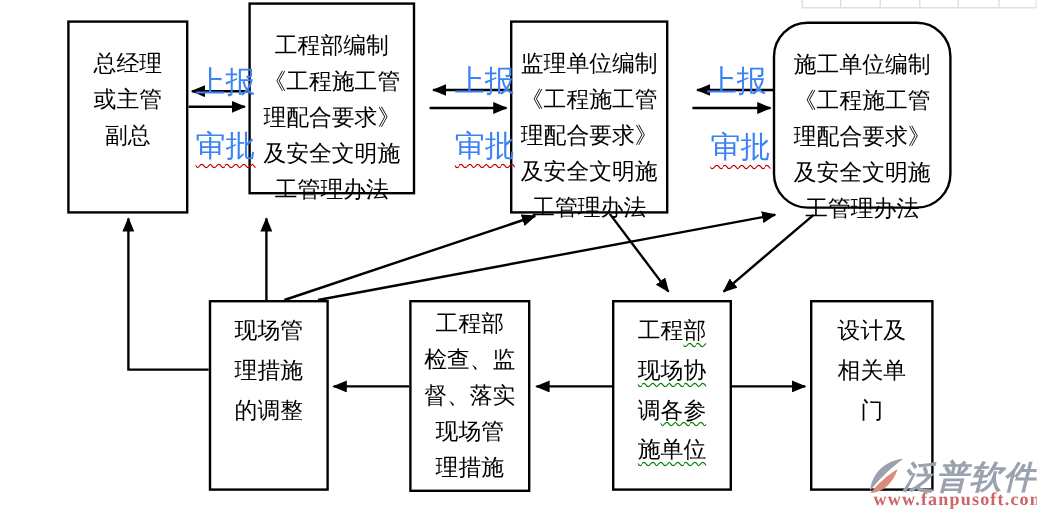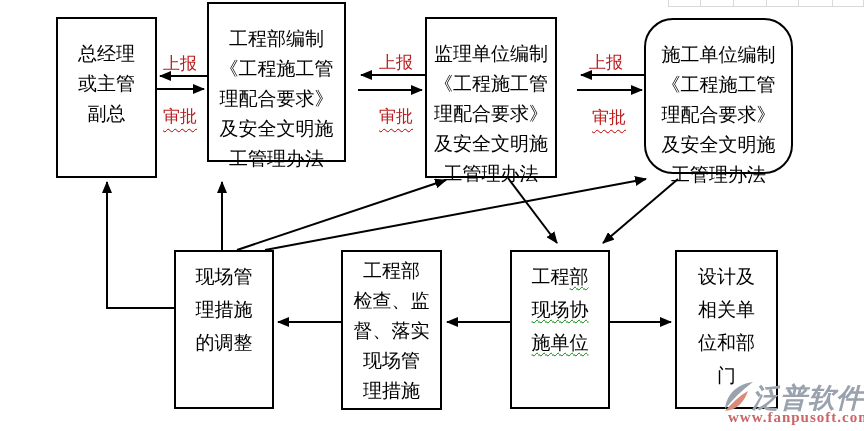--- a/index.html
+++ b/index.html
@@ -12,21 +12,21 @@
     position:absolute; box-sizing:border-box; background:#ffffff;
     border:2px solid #000000; color:#000; font-size:19px; text-align:center;
   }
   .box .bl { display:block; white-space:nowrap; }
   .tbox .bl { line-height:30px; }
   .tbox { padding-top:20px; }
   .bbox .bl { line-height:33px; }
   .bbox { padding-top:8px; }
   .bbox5 { padding-top:4px; }
   .bbox5 .bl { line-height:30px; }
-  .edge-label { position:absolute; font-size:17px; color:#b91c1c; white-space:nowrap; }
+  .edge-label { position:absolute; font-size:25px; color:#3b82f6; white-space:nowrap; }
   .wavy-red {
     text-decoration-line:underline; text-decoration-style:wavy;
     text-decoration-color:#c00000; text-decoration-thickness:1px; text-underline-offset:6px;
   }
   .gw {
     text-decoration-line:underline; text-decoration-style:wavy;
     text-decoration-color:#008000; text-decoration-thickness:1px; text-underline-offset:3px;
   }
   .grid-line { position:absolute; background:#d9d9d9; }
   .watermark { position:absolute; left:694px; top:380px; width:170px; height:50px; pointer-events:none; }
@@ -119,27 +119,27 @@
     <span class="bl">工程部</span>
     <span class="bl">检查、监</span>
     <span class="bl">督、落实</span>
     <span class="bl">现场管</span>
     <span class="bl">理措施</span>
   </div>
 
   <div class="box bbox" style="left:510px;top:250px;width:100px;height:159px;">
     <span class="bl"><span>工程</span><span class="gw">部</span></span>
     <span class="bl gw">现场协</span>
+    <span class="bl"><span>调</span><span class="gw">各参</span></span>
     <span class="bl gw">施单位</span>
   </div>
 
   <div class="box bbox" style="left:675px;top:250px;width:103px;height:159px;">
     <span class="bl">设计及</span>
     <span class="bl">相关单</span>
-    <span class="bl">位和部</span>
     <span class="bl">门</span>
   </div>
 
   <div class="edge-label" style="left:163px;top:52px;">上报</div>
   <div class="edge-label wavy-red" style="left:163px;top:105px;">审批</div>
   <div class="edge-label" style="left:379px;top:51px;">上报</div>
   <div class="edge-label wavy-red" style="left:379px;top:105px;">审批</div>
   <div class="edge-label" style="left:589px;top:51px;">上报</div>
   <div class="edge-label wavy-red" style="left:592px;top:106px;">审批</div>
 

